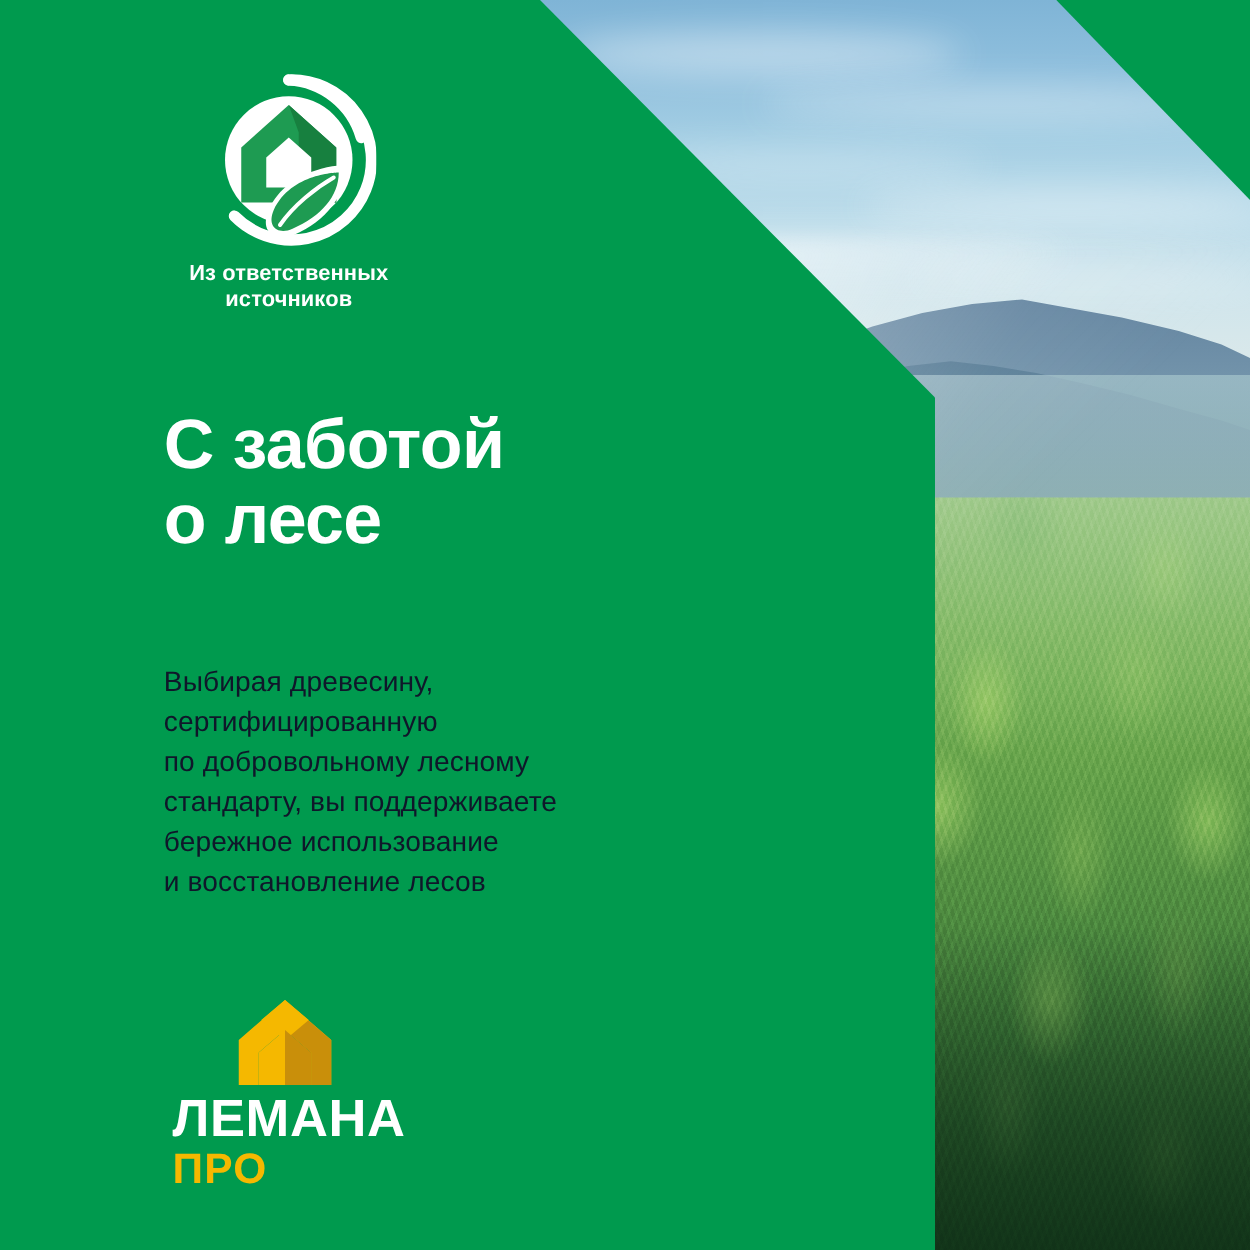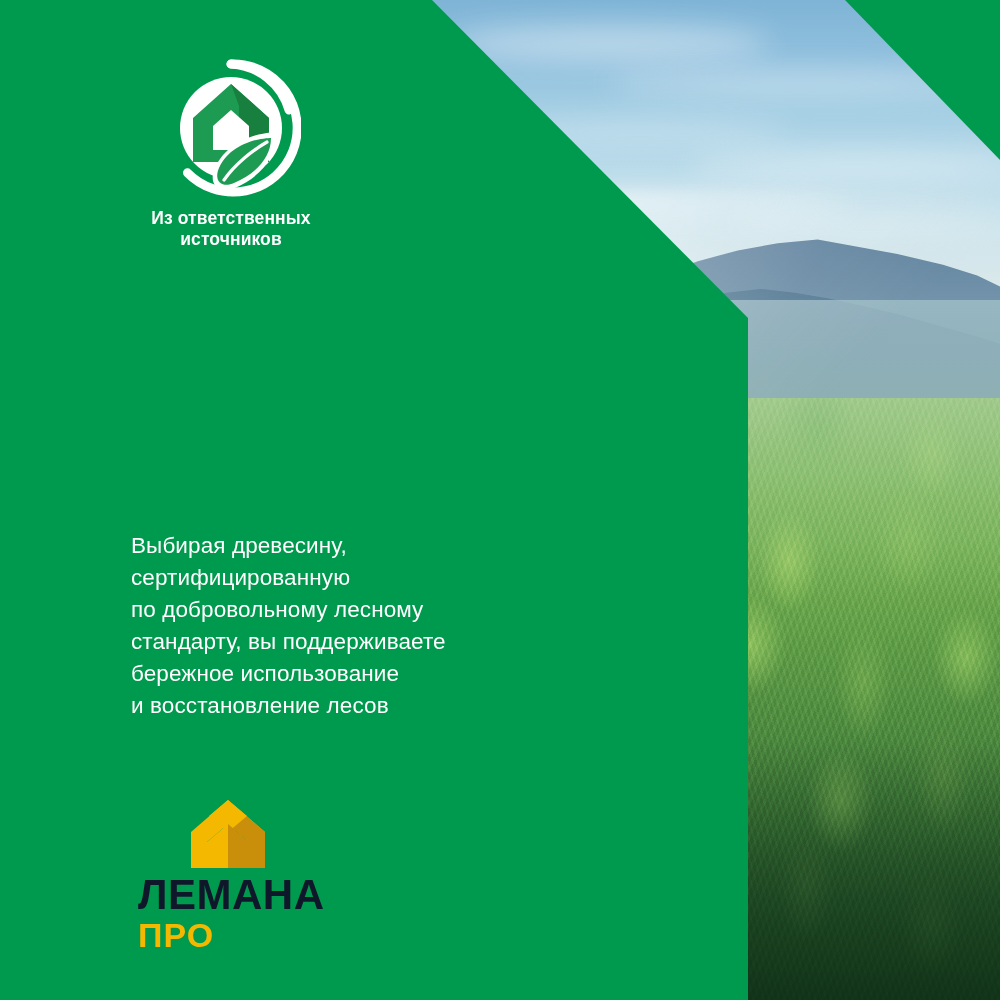--- a/index.html
+++ b/index.html
@@ -224,21 +224,21 @@
     letter-spacing: -0.5px;
     white-space: pre-line;
   }
 
   
   .body-copy {
     position: absolute;
     left: 131px;
     top: 530px;
     margin: 0;
-    color: #ffffff;
+    color: #0f172a;
     font-size: 22.5px;
     font-weight: 400;
     line-height: 1.42;
     letter-spacing: 0.1px;
     white-space: pre-line;
   }
 
   
   .lemana {
     position: absolute;
@@ -248,21 +248,21 @@
   }
   .lemana-mark {
     display: block;
     width: 78px;
     height: 72px;
     margin: 0 auto 4px auto;
   }
   .lemana-word {
     display: block;
     text-align: center;
-    color: #0f172a;
+    color: #ffffff;
     font-size: 42px;
     font-weight: 700;
     letter-spacing: 0.5px;
     line-height: 1;
   }
   .lemana-sub {
     display: block;
     color: #F5B800;
     font-size: 34px;
     font-weight: 700;
@@ -317,20 +317,22 @@
 
         <path d="M116 74 C116 74 70 74 54 110 C46 128 60 136 74 130 C100 119 116 98 116 74 Z" fill="#ffffff"></path>
         <path d="M110 80 C110 80 72 80 58 110 C52 124 62 130 73 125 C96 115 110 99 110 80 Z" fill="#1E9B52"></path>
 
         <path d="M106 84 C92 92 74 106 63 122" fill="none" stroke="#ffffff" stroke-width="3.2" stroke-linecap="round"></path>
       </svg>
       <p class="eco-caption">Из ответственных
 источников</p>
     </div>
 
+    <h1 class="headline">С заботой
+о лесе</h1>
 
     <p class="body-copy">Выбирая древесину,
 сертифицированную
 по добровольному лесному
 стандарту, вы поддерживаете
 бережное использование
 и восстановление лесов</p>
 
     <div class="lemana">
       <svg class="lemana-mark" viewBox="0 0 78 72" aria-hidden="true">

